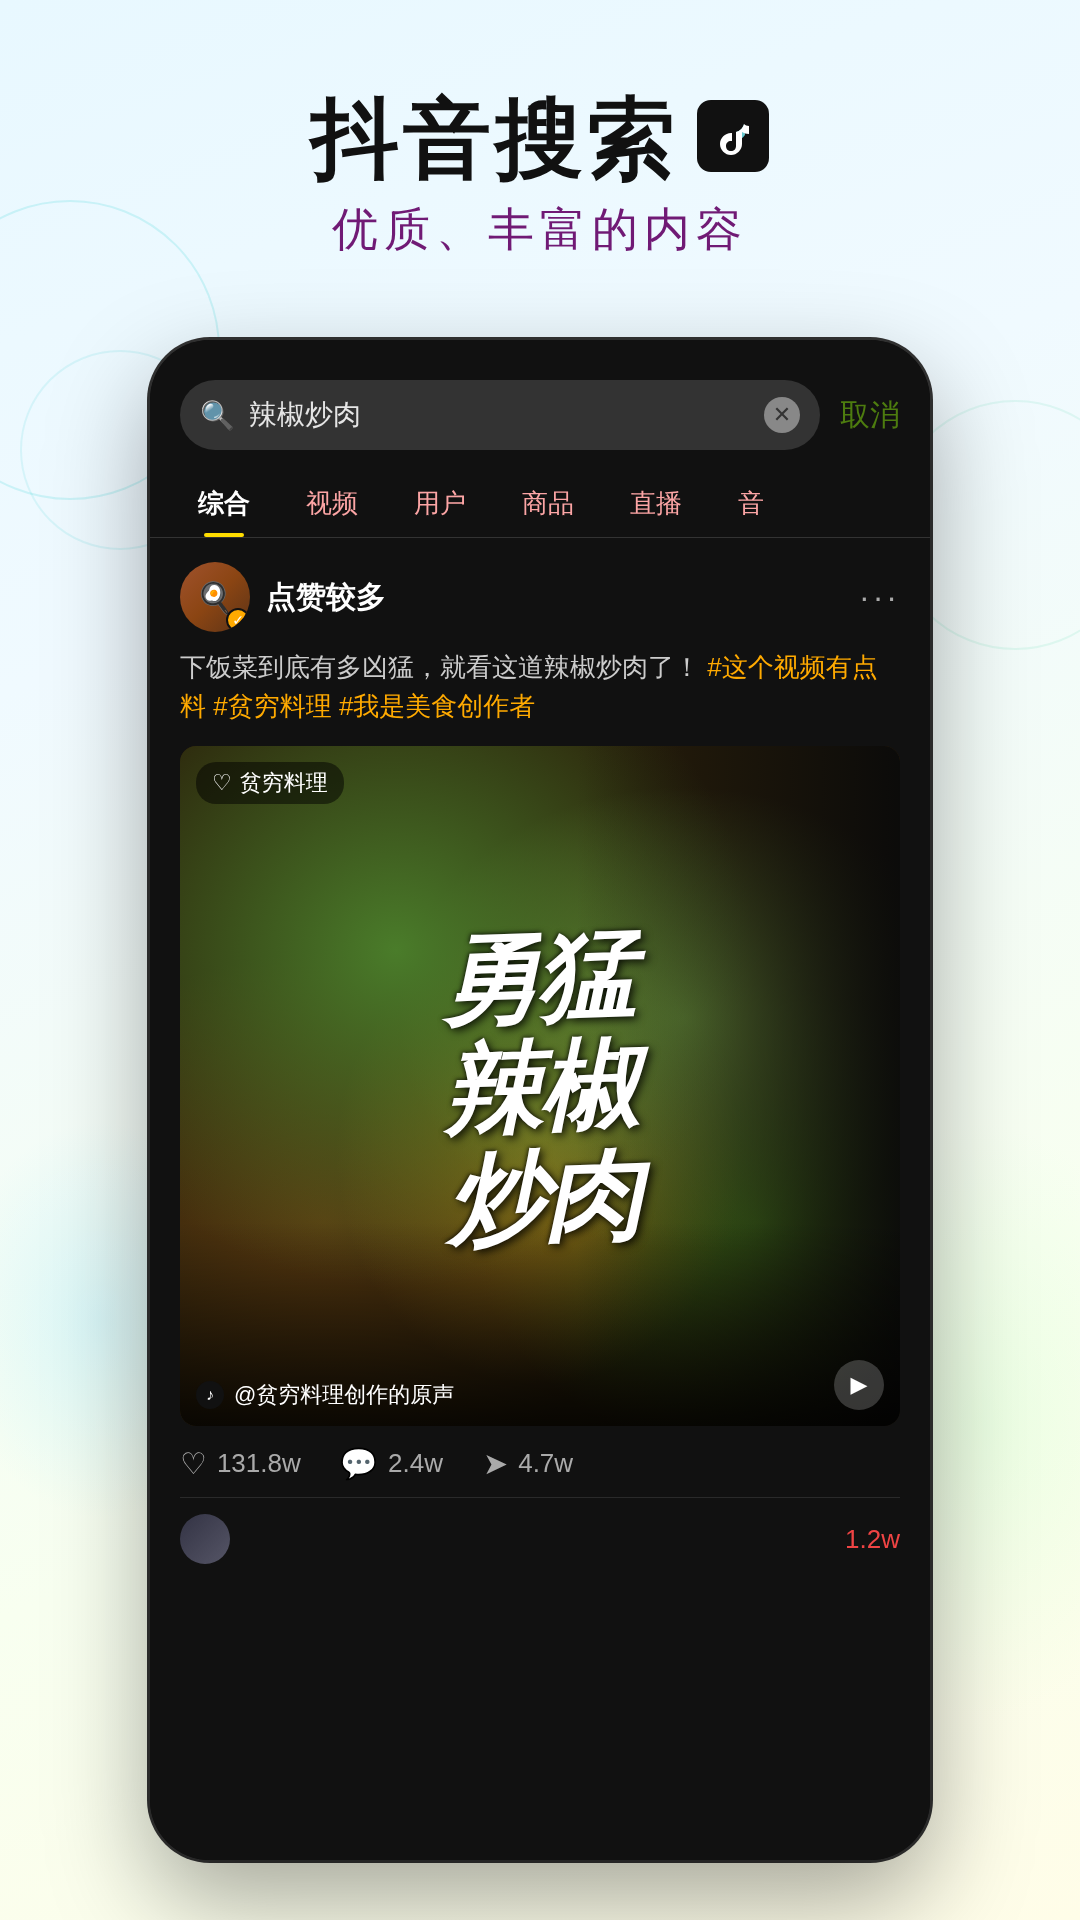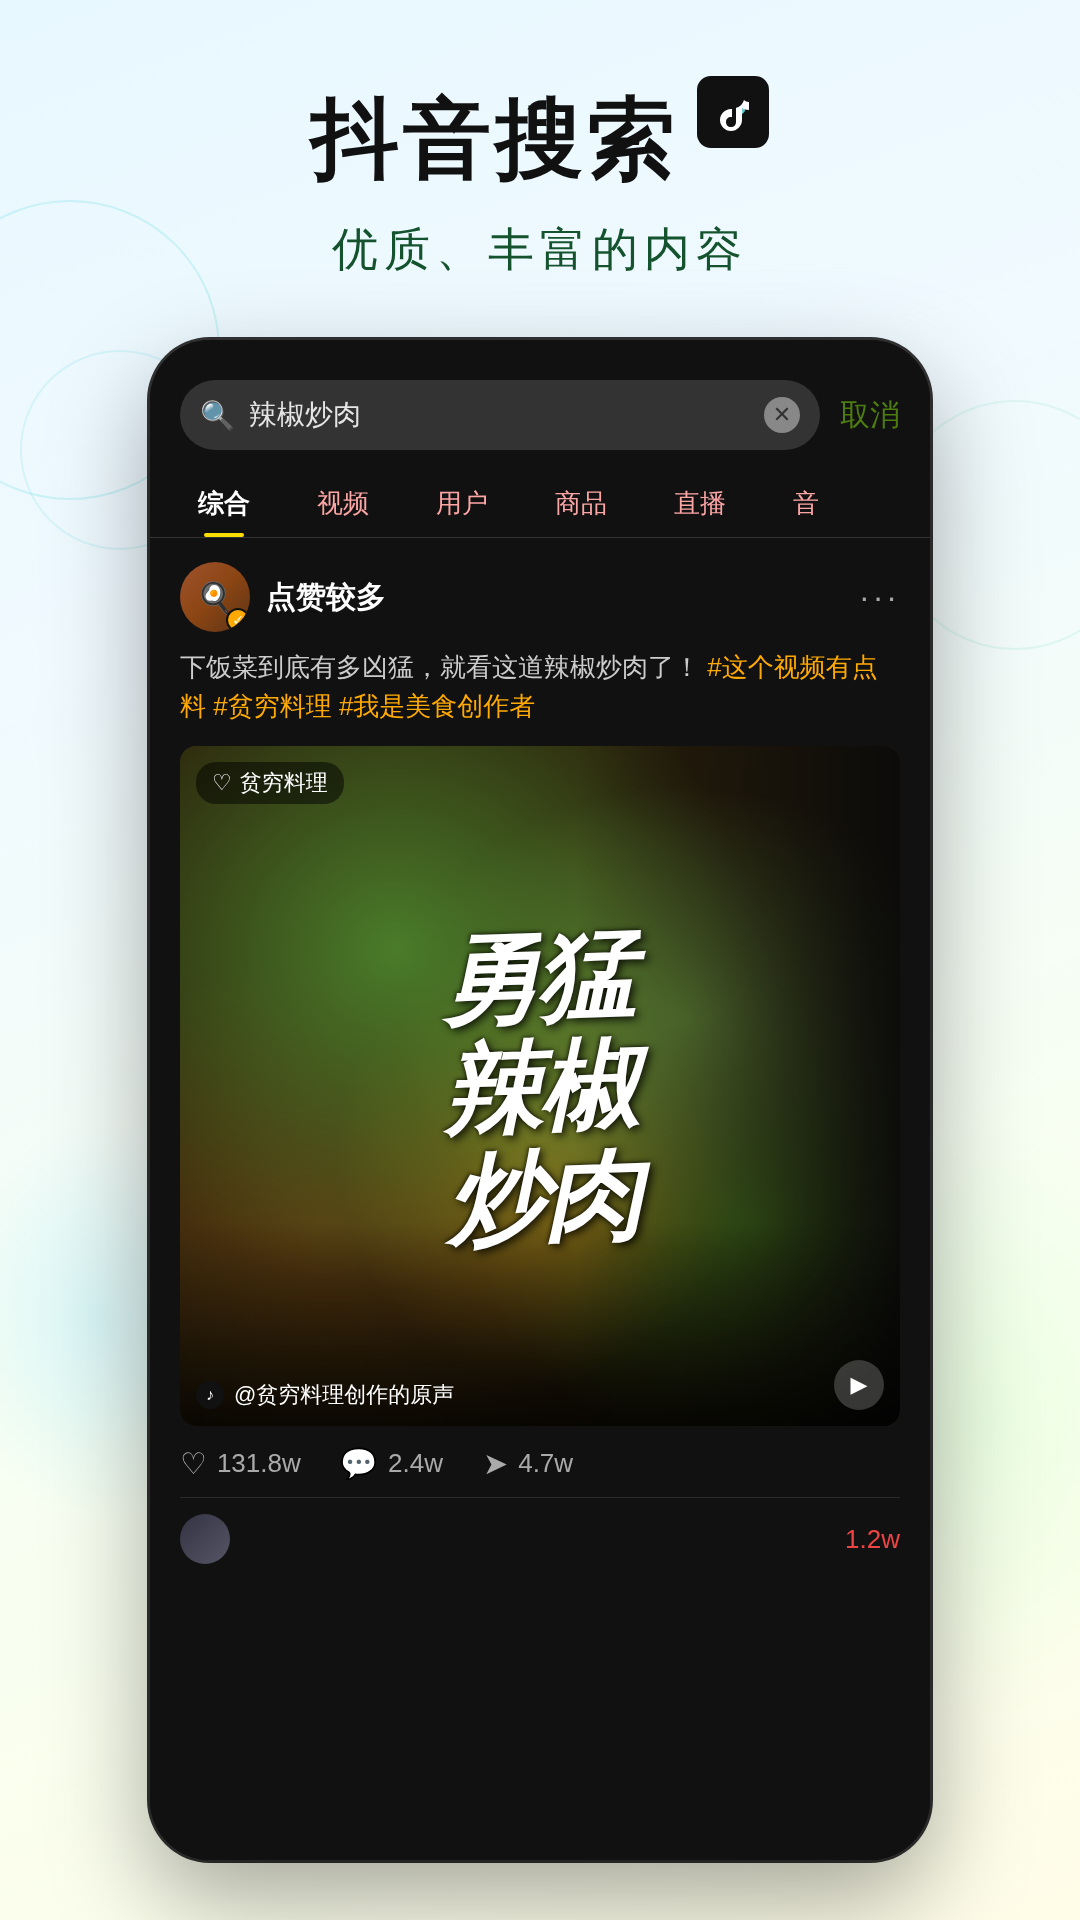--- a/index.html
+++ b/index.html
@@ -55,40 +55,40 @@
       top: 80px;
       width: 100%;
       text-align: center;
     }
     .main-title {
       font-size: 88px;
       font-weight: 900;
       color: #111;
       letter-spacing: 4px;
       display: flex;
+      align-items: center;
       justify-content: center;
       gap: 8px;
     }
     .tiktok-logo {
       width: 72px; height: 72px;
       background: #111;
       border-radius: 14px;
       display: inline-flex;
       align-items: center;
       justify-content: center;
       color: white;
       font-size: 44px;
       margin-left: 10px;
       position: relative;
       top: -4px;
     }
     .subtitle {
       font-size: 46px;
-      color: #14532d;
-      margin-top: 20px;
+      color: #701a75;
       letter-spacing: 6px;
     }
 
     
     .phone-frame {
       position: absolute;
       top: 340px;
       left: 50%;
       transform: translateX(-50%);
       width: 780px;
@@ -148,21 +148,21 @@
       color: #4d7c0f;
       font-size: 30px;
       white-space: nowrap;
     }
 
     
     .tab-bar {
       display: flex;
       padding: 0 20px;
       border-bottom: 1px solid #333;
-      gap: 11px;
+      gap: 0;
     }
     .tab-item {
       padding: 16px 28px;
       font-size: 26px;
       color: #fca5a5;
       position: relative;
       white-space: nowrap;
     }
     .tab-item.active {
       color: #fff;

